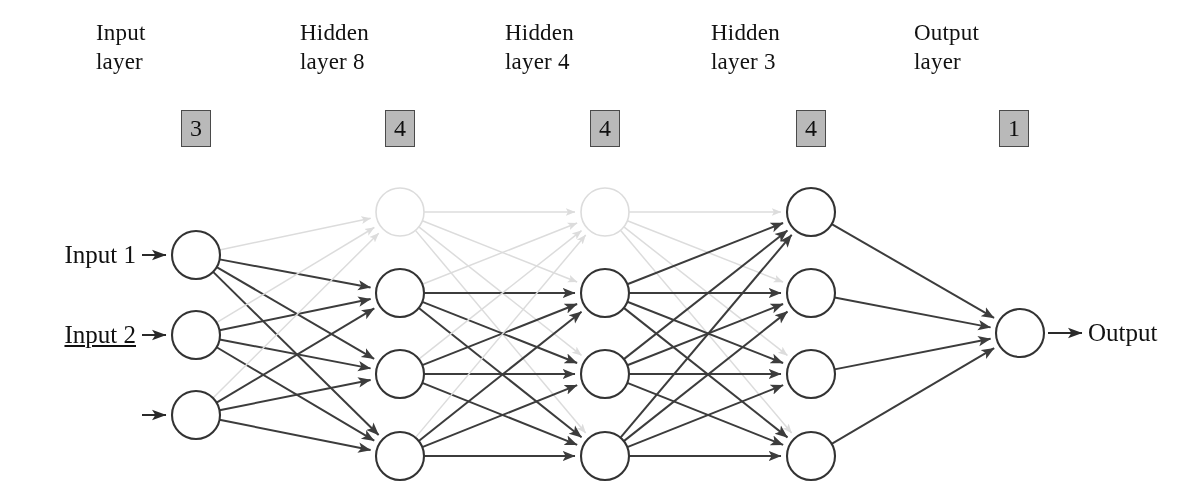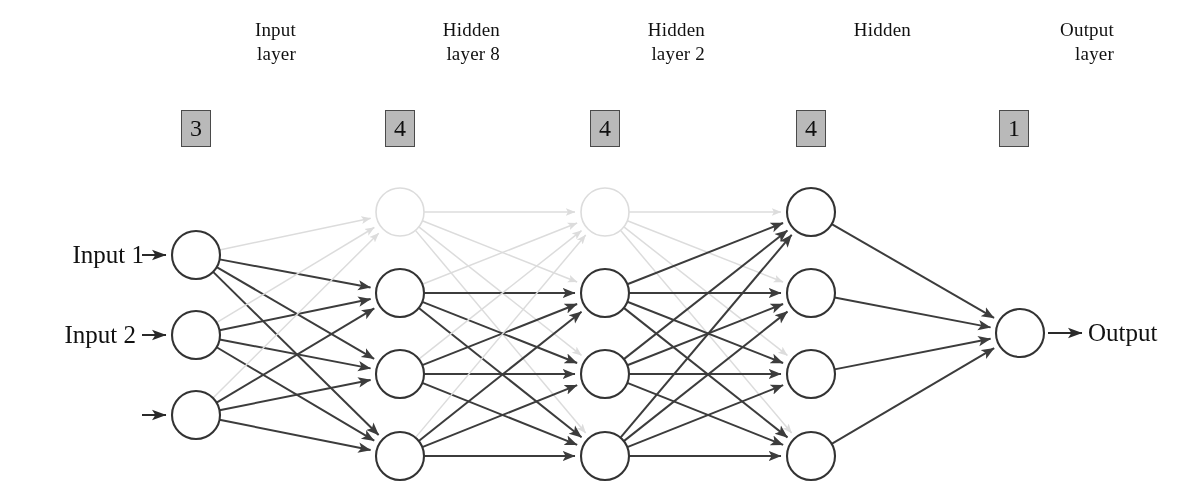--- a/index.html
+++ b/index.html
@@ -23,22 +23,22 @@
     position: absolute;
     left: 0;
     top: 0;
     width: 1200px;
     height: 502px;
     display: block;
   }
   .layer-header {
     position: absolute;
     width: 200px;
-    text-align: right;
-    font-size: 19px;
+    text-align: left;
+    font-size: 23px;
     line-height: 1.28;
     color: #111111;
     letter-spacing: 0.2px;
   }
   .layer-header .hdr-line {
     display: block;
   }
   .count-box {
     position: absolute;
     width: 30px;
@@ -158,34 +158,35 @@
   <div class="layer-header" style="left:96px; top:18px;">
     <span class="hdr-line">Input</span>
     <span class="hdr-line">layer</span>
   </div>
   <div class="layer-header" style="left:300px; top:18px;">
     <span class="hdr-line">Hidden</span>
     <span class="hdr-line">layer 8</span>
   </div>
   <div class="layer-header" style="left:505px; top:18px;">
     <span class="hdr-line">Hidden</span>
-    <span class="hdr-line">layer 2</span>
+    <span class="hdr-line">layer 4</span>
   </div>
   <div class="layer-header" style="left:711px; top:18px;">
     <span class="hdr-line">Hidden</span>
+    <span class="hdr-line">layer 3</span>
   </div>
   <div class="layer-header" style="left:914px; top:18px;">
     <span class="hdr-line">Output</span>
     <span class="hdr-line">layer</span>
   </div>
 
   <div class="count-box" style="left:181px; top:110px;">3</div>
   <div class="count-box" style="left:385px; top:110px;">4</div>
   <div class="count-box" style="left:590px; top:110px;">4</div>
   <div class="count-box" style="left:796px; top:110px;">4</div>
   <div class="count-box" style="left:999px; top:110px;">1</div>
 
-  <div class="io-label right-aligned" style="left:8px; width:136px; top:241px;">Input 1</div>
-  <div class="io-label right-aligned" style="left:0px; width:136px; top:321px;">Input 2</div>
+  <div class="io-label right-aligned" style="left:0px; width:136px; top:241px;">Input 1</div>
+  <div class="io-label right-aligned" style="left:0px; width:136px; top:321px;text-decoration:underline;">Input 2</div>
 
   <div class="io-label" style="left:1088px; top:319px;">Output</div>
 
 </div>
 
 </body></html>

